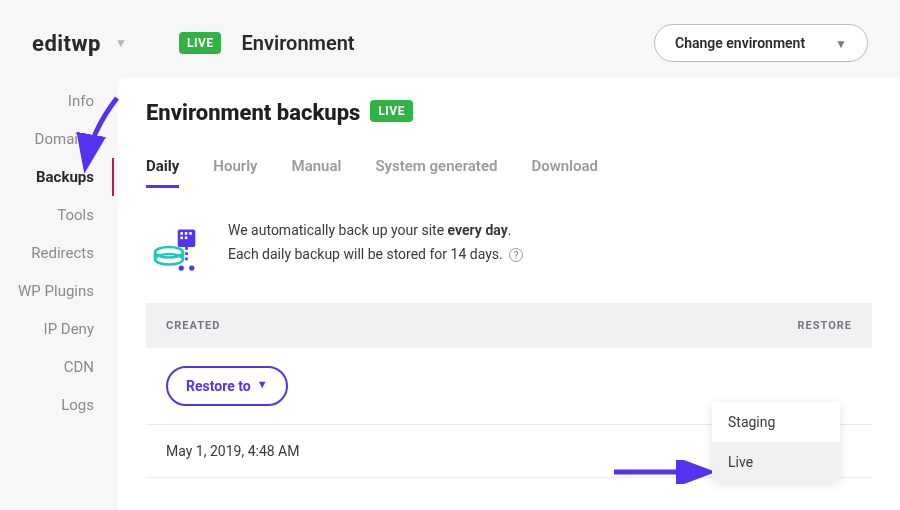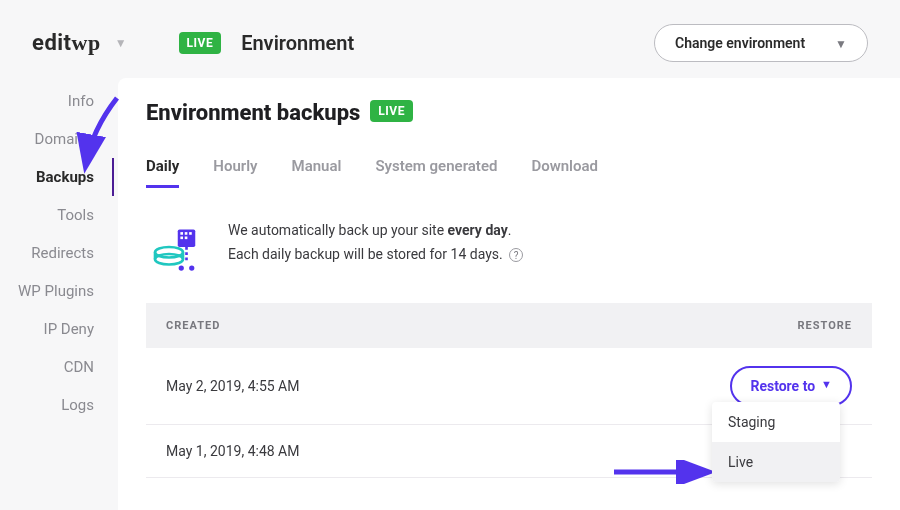--- a/index.html
+++ b/index.html
@@ -16,21 +16,21 @@
       align-items: center;
       padding: 24px 32px 16px 32px;
       gap: 14px;
     }
     .logo {
       font-size: 22px;
       font-weight: 700;
       color: #2a2a2a;
       letter-spacing: 0.5px;
     }
-    .logo b { font-weight: 800; font-family: Liberation Serif, serif; }
+    .logo b { font-weight: 800; }
     .chevron-sm {
       color: #b5b5b9;
       font-size: 12px;
     }
     .live-badge {
       display: inline-flex;
       align-items: center;
       justify-content: center;
       background: #2fb344;
       color: #fff;
@@ -80,21 +80,21 @@
       font-size: 15px;
       color: #8a8a90;
       cursor: pointer;
       border-right: 2px solid transparent;
       text-align: right;
       width: 100%;
     }
     .side-item.active {
       color: #2a2a2a;
       font-weight: 700;
-      border-right: 2px solid #4c1d95;
+      border-right: 2px solid #be185d;
     }
 
     .content {
       flex: 1;
       background: #fff;
       border-radius: 8px 0 0 0;
       margin-left: 4px;
       padding: 22px 28px 40px 28px;
       min-height: 440px;
     }
@@ -286,21 +286,20 @@
         </div>
       </div>
     </div>
 
     <div class="table-header">
       <span>CREATED</span>
       <span>RESTORE</span>
     </div>
 
     <div class="row">
-      <span>May 2, 2019, 4:55 AM</span>
       <div class="restore-btn">
         <span>Restore to</span>
         <span class="chev">▼</span>
       </div>
 
       <div class="dropdown">
         <div class="dropdown-item">Staging</div>
         <div class="dropdown-item hovered">Live</div>
       </div>
     </div>

